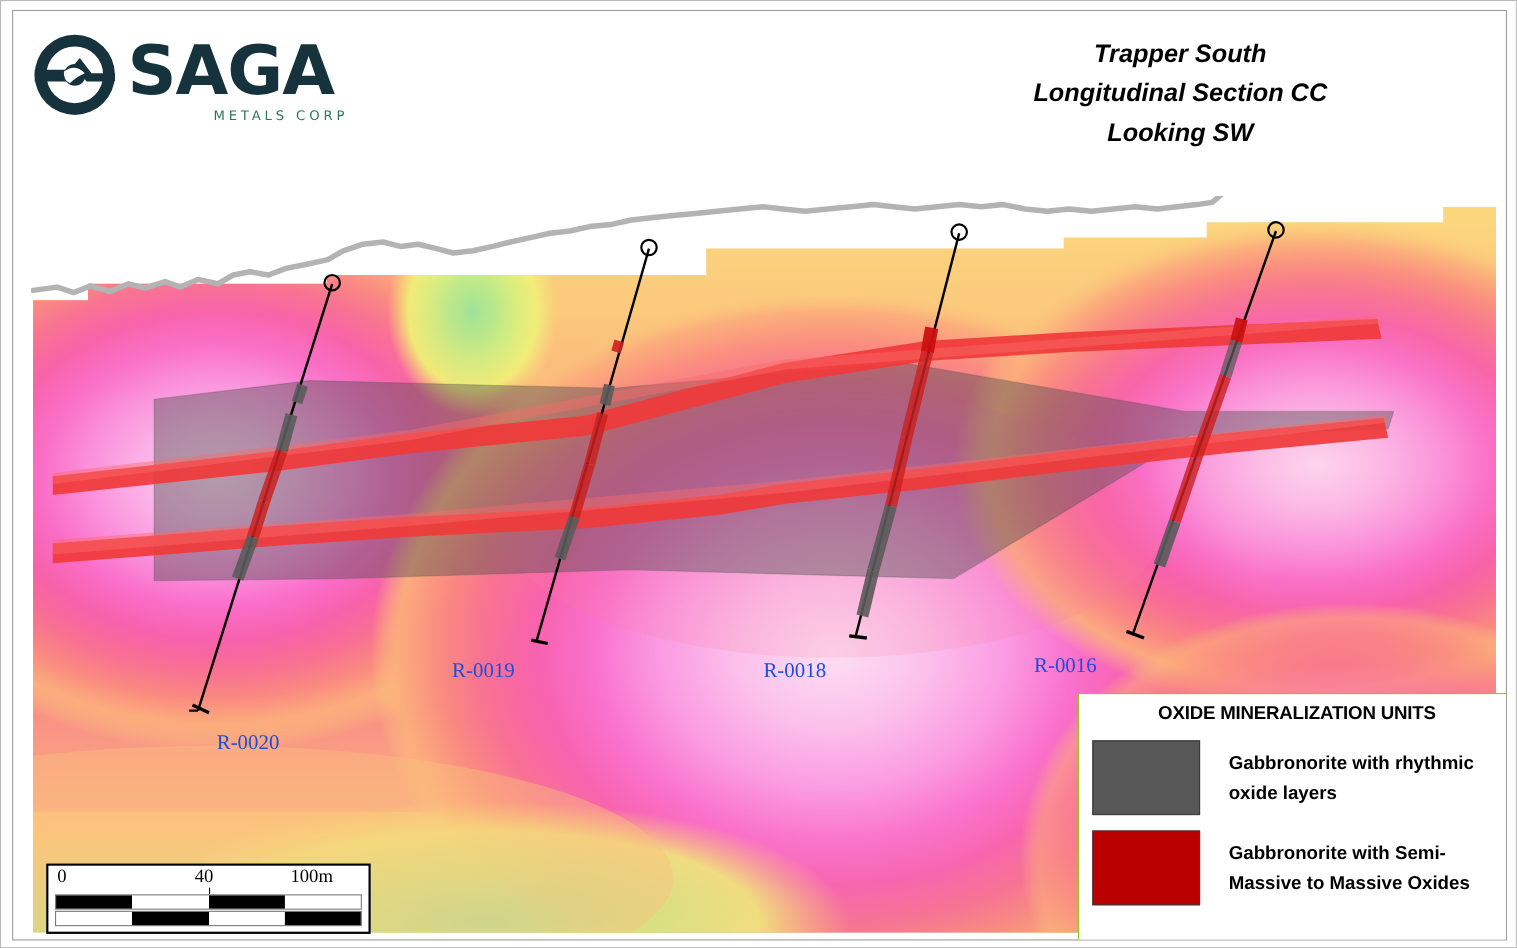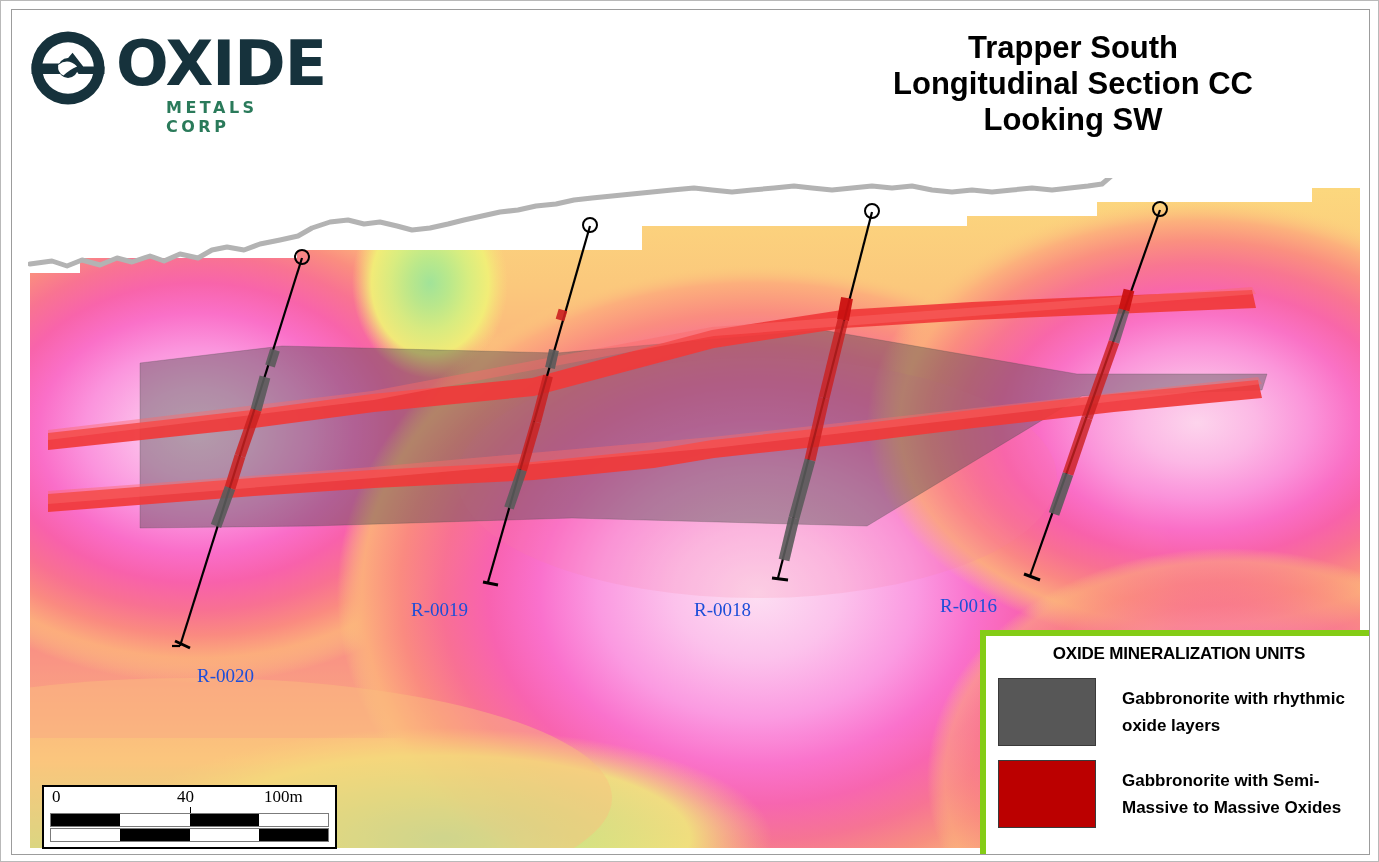--- a/index.html
+++ b/index.html
@@ -7,38 +7,38 @@
   #page{position:relative;width:1379px;height:862px;background:#ffffff;box-sizing:border-box;
         border:1px solid #b9b9b9;}
   #frame{position:absolute;left:10px;top:8px;width:1359px;height:846px;background:#ffffff;
          border:1px solid #9c9c9c;box-sizing:border-box;overflow:hidden;}
 
   
   #logo{position:absolute;left:18px;top:18px;width:300px;height:90px;}
   #logo .mark{position:absolute;left:0;top:2px;width:76px;height:76px;}
   #logo .wordmark{position:absolute;left:86px;top:4px;font-size:62px;font-weight:bold;
                   letter-spacing:-1px;color:#16323c;line-height:64px;font-family:"DejaVu Sans",sans-serif;}
-  #logo .sub{position:absolute;left:136px;top:70px;font-size:16px;font-weight:bold;
+  #logo .sub{position:absolute;left:164px;top:70px;font-size:12px;font-weight:normal;
              letter-spacing:3.5px;color:#2a7a5a;font-family:"DejaVu Sans",sans-serif;}
 
   #title{position:absolute;right:36px;top:20px;text-align:center;width:520px;}
-  #title div{font-size:31px;font-weight:bold;color:#000;line-height:36px;
+  #title div{font-size:23px;font-weight:bold;font-style:italic;color:#000;line-height:36px;
              font-family:"Liberation Sans",sans-serif;}
 
   
   #section{position:absolute;left:0px;top:168px;width:1357px;height:677px;overflow:hidden;}
   #section svg{display:block;}
 
   
   .hole-label{position:absolute;font-size:19px;color:#1d4ed8;font-family:"Liberation Serif",serif;
               white-space:nowrap;}
 
   
   #legend{position:absolute;left:968px;top:620px;width:398px;height:232px;background:#ffffff;
-          border:6px solid #84cc16;box-sizing:border-box;padding:0;}
+          border:1px solid #84cc16;box-sizing:border-box;padding:0;}
   #legend .lg-title{text-align:center;font-size:17px;font-weight:bold;color:#000;margin-top:8px;
                     font-family:"Liberation Sans",sans-serif;letter-spacing:-0.2px;}
   #legend .lg-row{display:flex;align-items:center;margin-top:14px;padding-left:12px;}
   #legend .swatch{width:96px;height:66px;flex:0 0 96px;border:1px solid #3a3a3a;}
   #legend .lg-text{margin-left:26px;font-size:17px;font-weight:bold;color:#000;line-height:27px;
                    font-family:"Liberation Sans",sans-serif;}
 
   
   #scalebar{position:absolute;left:30px;top:775px;width:295px;height:64px;background:#ffffff;
             border:2px solid #000;box-sizing:border-box;}
@@ -59,21 +59,21 @@
  <div id="frame">
 
   <div id="logo">
     <svg class="mark" viewBox="0 0 100 100">
       <path d="M50 2 A48 48 0 1 0 50 98 A48 48 0 1 0 50 2 Z
                M50 16 A34 34 0 1 1 50 84 A34 34 0 1 1 50 16 Z" fill="#16323c" fill-rule="evenodd"></path>
       <path d="M2 44 L44 44 L56 30 L70 48 L98 48 L98 58 L64 58 L54 44 L40 58 L2 58 Z" fill="#16323c"></path>
       <circle cx="50" cy="50" r="13" fill="#16323c"></circle>
       <path d="M37 46 Q50 36 62 48 Q52 52 44 60 Q36 56 37 46 Z" fill="#ffffff"></path>
     </svg>
-    <div class="wordmark">OXIDE</div>
+    <div class="wordmark">SAGA</div>
     <div class="sub">METALS CORP</div>
   </div>
 
   <div id="title">
     <div>Trapper South</div>
     <div>Longitudinal Section CC</div>
     <div>Looking SW</div>
   </div>
 
   <div id="section">

